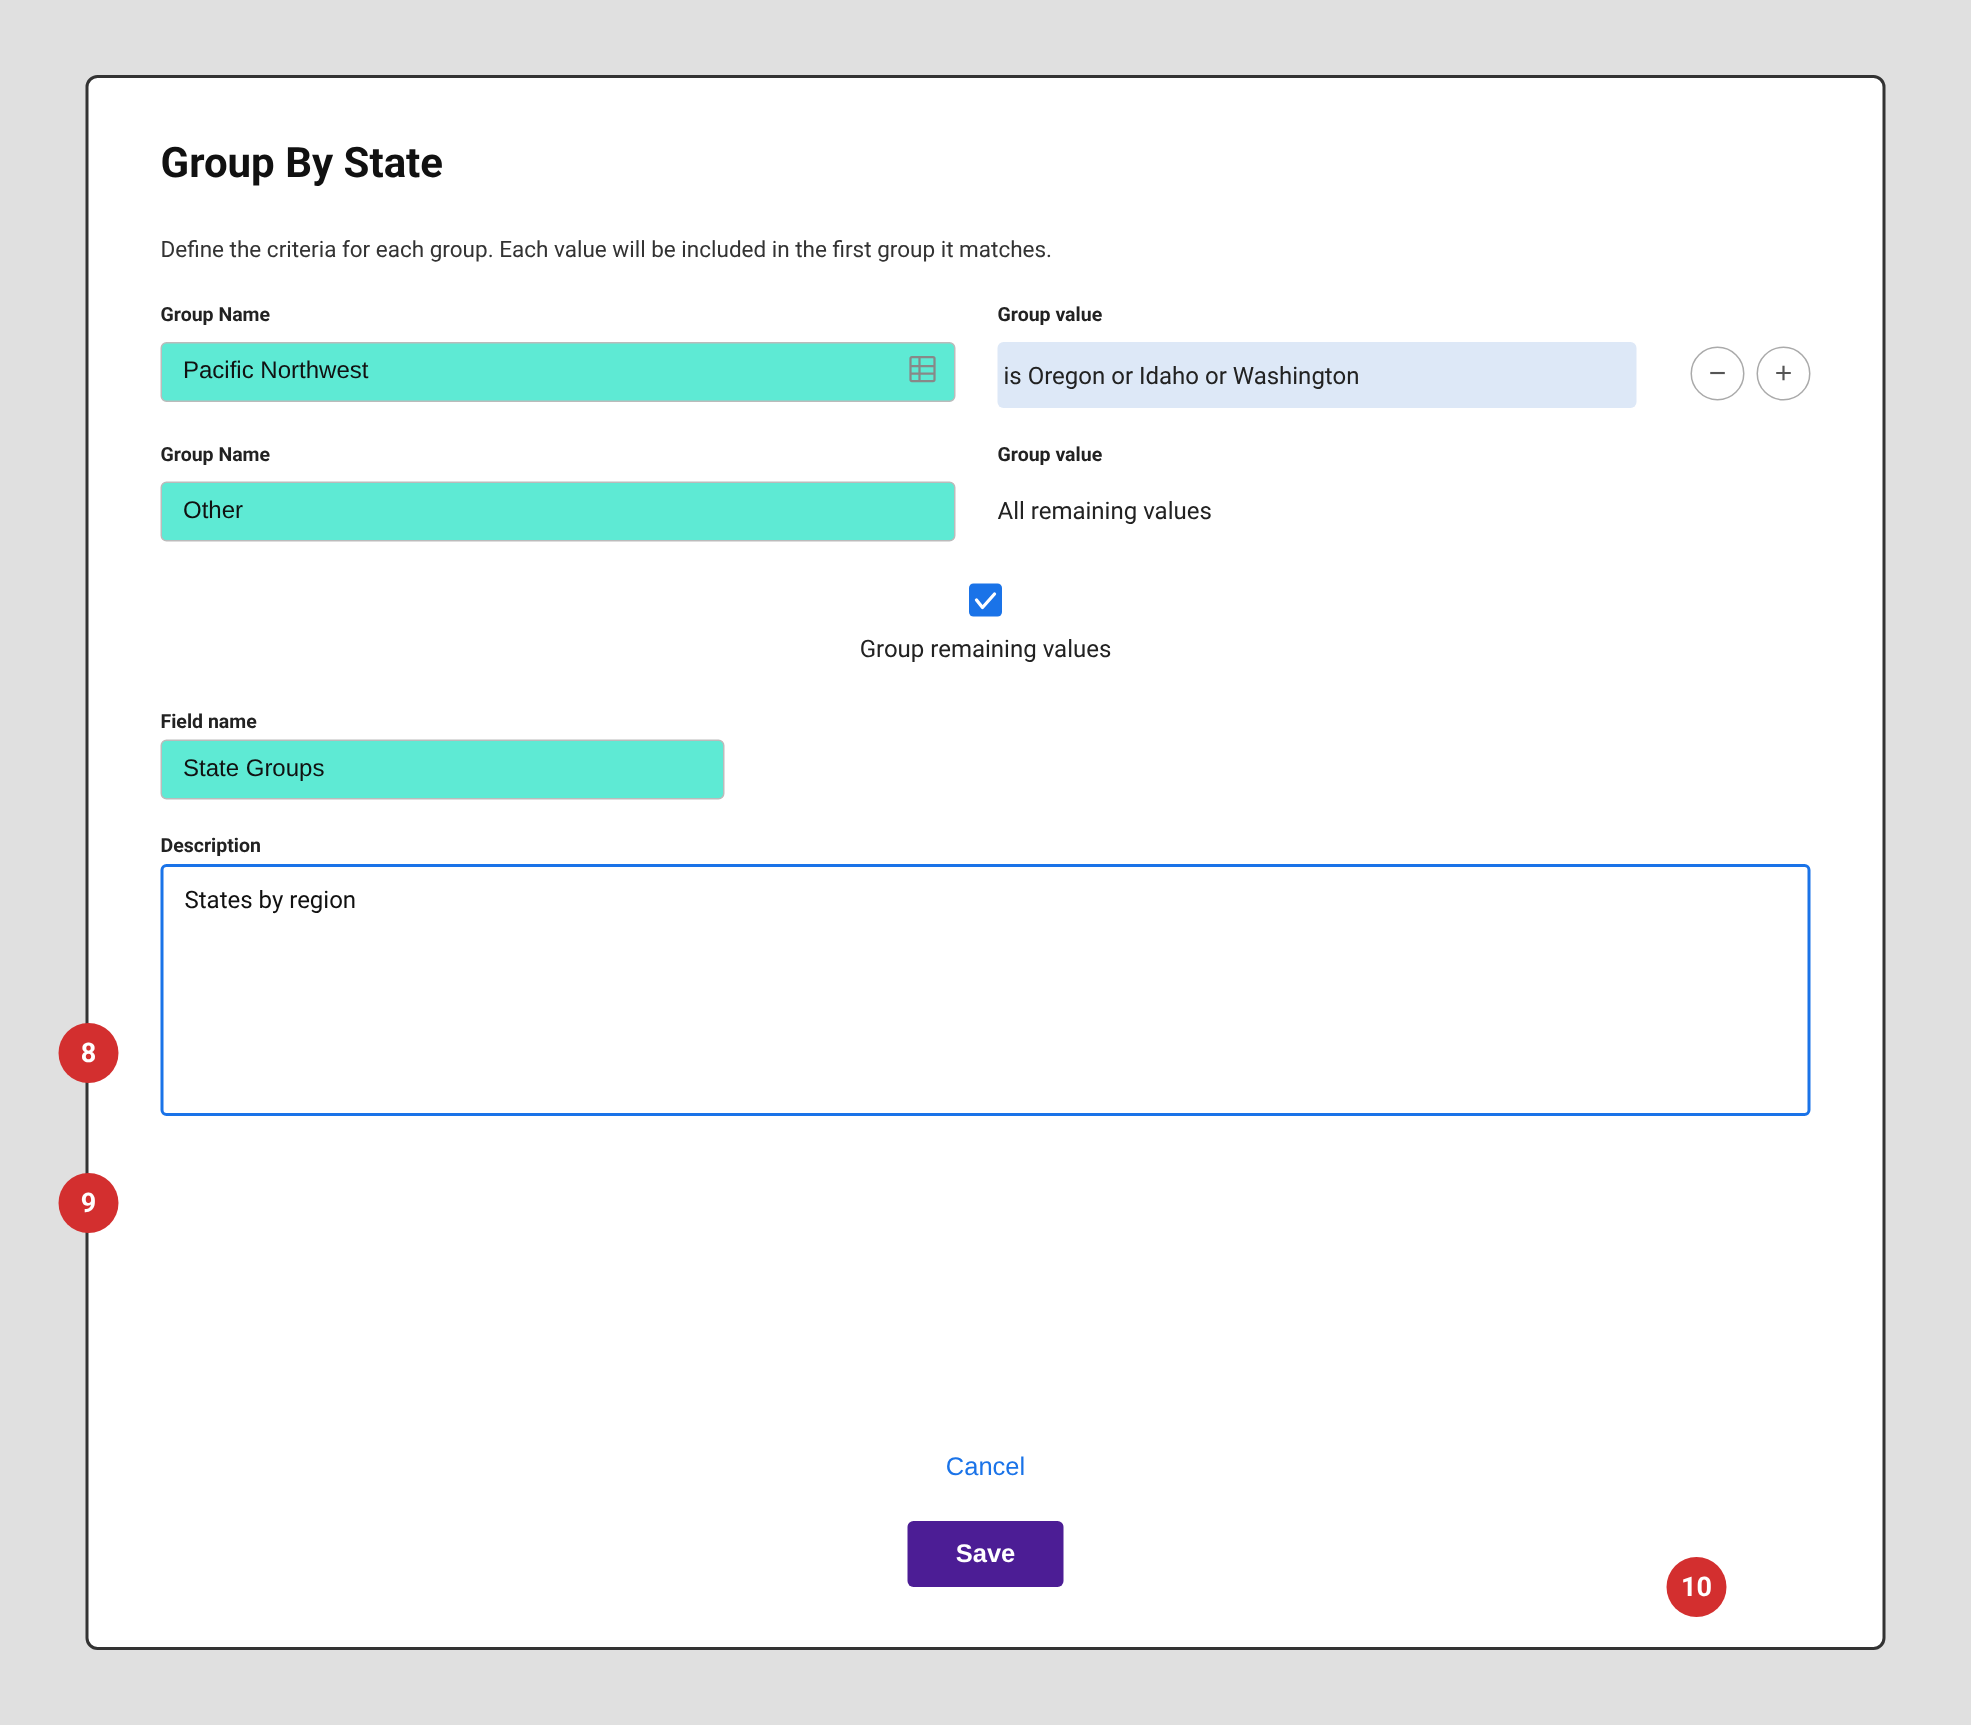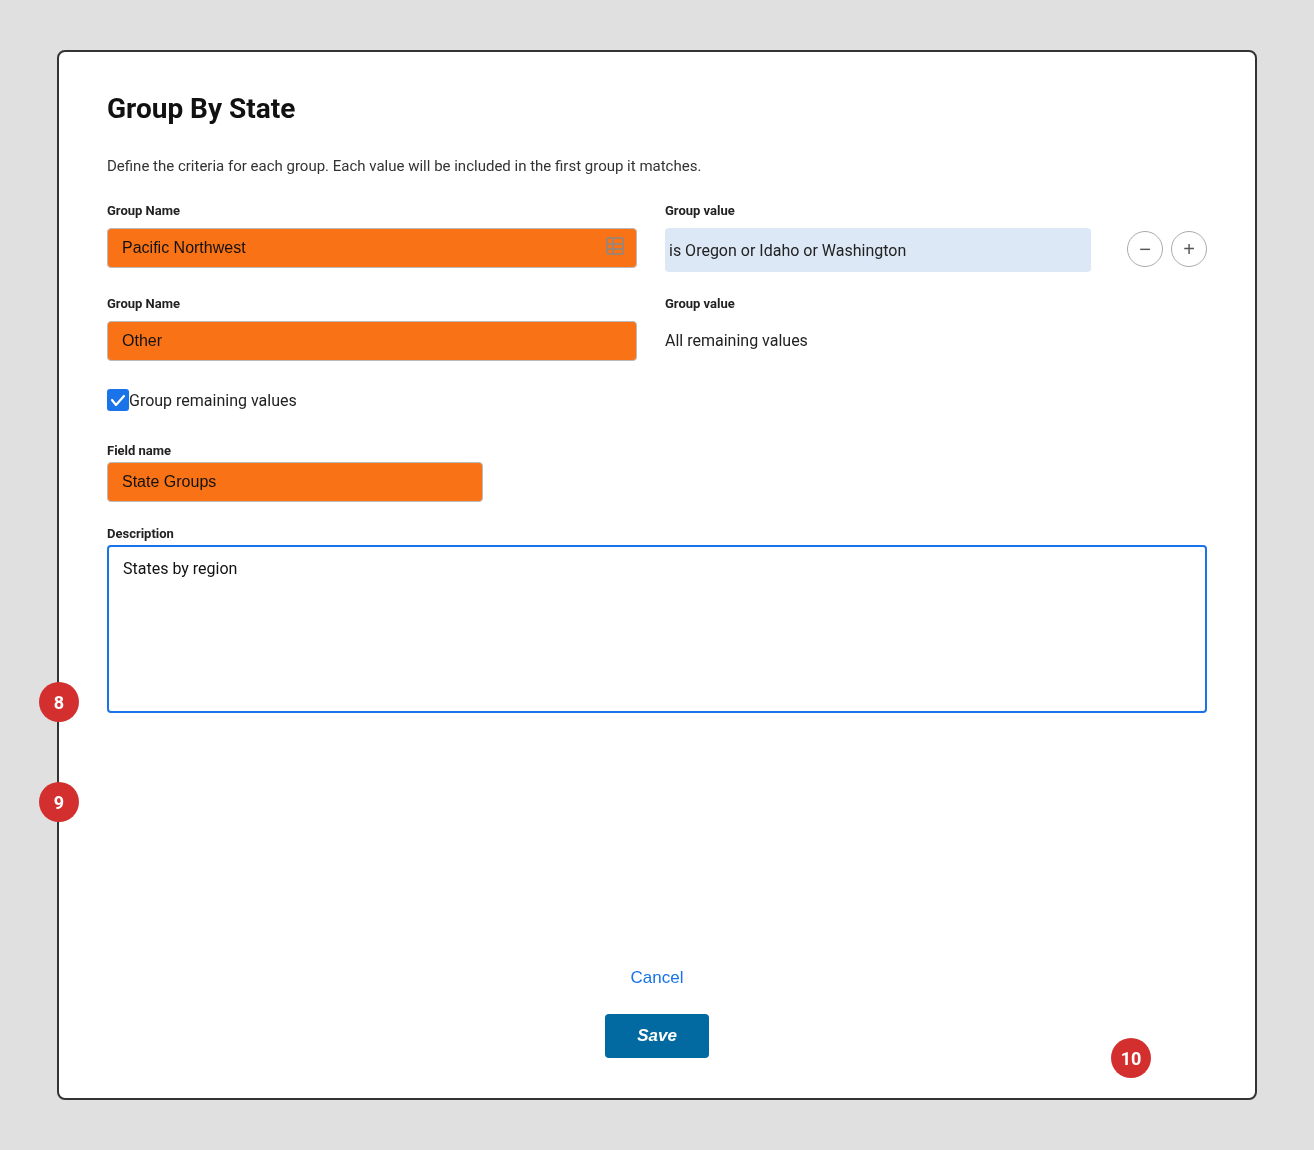--- a/index.html
+++ b/index.html
@@ -68,21 +68,21 @@
     }
 
     .text-input {
       width: 100%;
       padding: 10px 14px;
       font-size: 16px;
       border: 1.5px solid #bbb;
       border-radius: 4px;
       outline: none;
       color: #111;
-      background: #f97316;
+      background: #5eead4;
     }
 
     .group-value-box {
       background: #dde8f7;
       border-radius: 4px;
       padding: 10px 4px;
       font-size: 16px;
       color: #222;
       min-height: 44px;
       display: flex;
@@ -114,22 +114,24 @@
       align-items: center;
       justify-content: center;
       font-size: 20px;
       color: #555;
       line-height: 1;
     }
 
     .checkbox-row {
       display: flex;
       align-items: center;
+      gap: 12px;
       margin-bottom: 32px;
       margin-top: 4px;
+      flex-direction: column;
     }
 
     .checkbox-custom {
       width: 22px;
       height: 22px;
       background: #1a73e8;
       border-radius: 3px;
       display: flex;
       align-items: center;
       justify-content: center;
@@ -212,30 +214,29 @@
       background: none;
       border: none;
       color: #1a73e8;
       font-size: 17px;
       font-weight: 500;
       cursor: pointer;
       padding: 10px 16px;
     }
 
     .save-btn {
-      background: #0369a1;
+      background: #4c1d95;
       color: #fff;
       border: none;
       border-radius: 4px;
       font-size: 17px;
       font-weight: 600;
       padding: 12px 32px;
       cursor: pointer;
       min-width: 100px;
-      font-style: italic;
     }
 
     .input-with-icon {
       position: relative;
       width: 100%;
     }
 
     .input-with-icon input {
       padding-right: 44px;
     }

